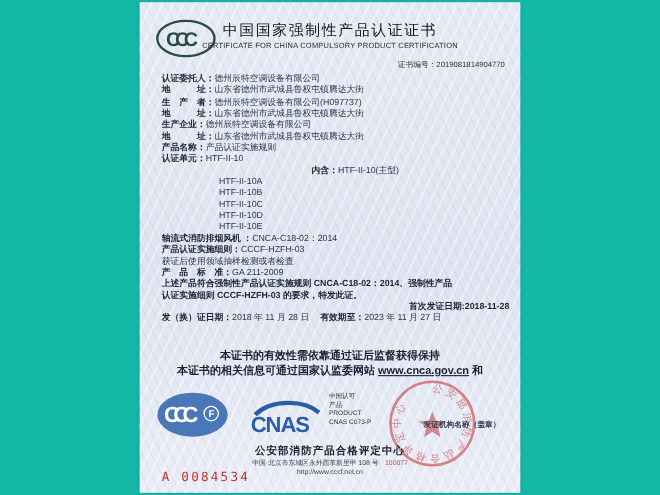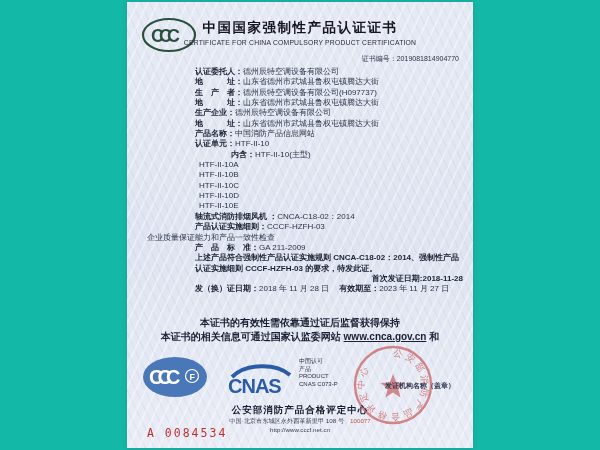--- a/index.html
+++ b/index.html
@@ -11,30 +11,30 @@
   .cert { position:absolute; left:127px; top:2px; width:346px; height:446px;
           box-shadow:0 0 5px rgba(60,70,100,.25);
           background:
             repeating-linear-gradient(115deg, rgba(255,255,255,.35) 0 2px, rgba(0,0,0,0) 2px 9px),
             repeating-linear-gradient(65deg, rgba(168,182,214,.14) 0 1.5px, rgba(0,0,0,0) 1.5px 8px),
             linear-gradient(180deg,#e6eaf4 0%,#dfe4f0 55%,#eaedf6 100%);
           color:#232838; }
 
   .ccc-top { position:absolute; left:14px; top:15px; }
   .title   { position:absolute; left:0; right:0; top:17px; text-align:center;
-             font-size:13.5px; font-weight:700; letter-spacing:1.5px; color:#14141f; }
+             font-size:13.5px; font-weight:400; letter-spacing:1.5px; color:#14141f; }
   .subtitle{ position:absolute; left:0; right:0; top:37px; text-align:center;
              font-size:6.8px; letter-spacing:.2px; color:#2b2b38; }
   .certno  { position:absolute; right:14px; top:52px; font-size:7px; color:#2b3046; }
 
   .body-block { position:absolute; left:20px; top:65px; right:10px; font-size:8px; }
   .row  { height:10.35px; line-height:10.35px; white-space:nowrap; }
-  .lbl  { font-weight:700; color:#1b2133;margin-left:48px; }
+  .lbl  { font-weight:700; color:#1b2133; }
   .val  { color:#2c3348; }
-  .ind1 { padding-left:36px; }
+  .ind1 { padding-left:36px;text-align:center; }
   .ind2 { padding-left:52px; }
   .center { text-align:right; }
   .bold { font-weight:700; color:#1b2133; }
   .gap  { margin-left:10px; }
 
   .notice { position:absolute; left:0; right:0; text-align:center;
             font-size:10px; font-weight:700; color:#1a1f33; }
   .n1 { top:314px; } .n2 { top:328px; } .n3 { top:342px; }
   .u { text-decoration:underline; }
 
@@ -73,31 +73,31 @@
     <div class="subtitle">CERTIFICATE FOR CHINA COMPULSORY PRODUCT CERTIFICATION</div>
     <div class="certno"><span>证书编号：</span><span>2019081814904770</span></div>
 
     <div class="body-block">
       <div class="row"><span class="lbl">认证委托人：</span><span class="val">德州辰特空调设备有限公司</span></div>
       <div class="row"><span class="lbl">地　　　址：</span><span class="val">山东省德州市武城县鲁权屯镇腾达大街</span></div>
       <div class="row"><span class="lbl">生　产　者：</span><span class="val">德州辰特空调设备有限公司(H097737)</span></div>
       <div class="row"><span class="lbl">地　　　址：</span><span class="val">山东省德州市武城县鲁权屯镇腾达大街</span></div>
       <div class="row"><span class="lbl">生产企业：</span><span class="val">德州辰特空调设备有限公司</span></div>
       <div class="row"><span class="lbl">地　　　址：</span><span class="val">山东省德州市武城县鲁权屯镇腾达大街</span></div>
-      <div class="row"><span class="lbl">产品名称：</span><span class="val">中国消防产品信息网站</span></div>
+      <div class="row"><span class="lbl">产品名称：</span><span class="val">产品认证实施规则</span></div>
       <div class="row"><span class="lbl">认证单元：</span><span class="val">HTF-II-10</span></div>
       <div class="row ind1"><span class="lbl">内含：</span><span class="val">HTF-II-10(主型)</span></div>
       <div class="row ind2"><span class="val">HTF-II-10A</span></div>
       <div class="row ind2"><span class="val">HTF-II-10B</span></div>
       <div class="row ind2"><span class="val">HTF-II-10C</span></div>
       <div class="row ind2"><span class="val">HTF-II-10D</span></div>
       <div class="row ind2"><span class="val">HTF-II-10E</span></div>
       <div class="row"><span class="lbl">轴流式消防排烟风机 ：</span><span class="val">CNCA-C18-02：2014</span></div>
       <div class="row"><span class="lbl">产品认证实施细则：</span><span class="val">CCCF-HZFH-03</span></div>
-      <div class="row"><span class="val">企业质量保证能力和产品一致性检查</span></div>
+      <div class="row"><span class="val">获证后使用领域抽样检测或者检查</span></div>
       <div class="row"><span class="lbl">产　品　标　准：</span><span class="val">GA 211-2009</span></div>
       <div class="row"><span class="lbl">上述产品符合强制性产品认证实施规则 CNCA-C18-02：2014、强制性产品</span></div>
       <div class="row"><span class="lbl">认证实施细则 CCCF-HZFH-03 的要求，特发此证。</span></div>
       <div class="row center"><span class="lbl">首次发证日期:</span><span class="val bold">2018-11-28</span></div>
       <div class="row"><span class="lbl">发（换）证日期：</span><span class="val">2018 年 11 月 28 日</span><span class="lbl gap">有效期至：</span><span class="val">2023 年 11 月 27 日</span></div>
     </div>
 
     <div class="notice n1">本证书的有效性需依靠通过证后监督获得保持</div>
     <div class="notice n2"><span>本证书的相关信息可通过国家认监委网站 </span><span class="u">www.cnca.gov.cn</span><span> 和</span></div>
 

